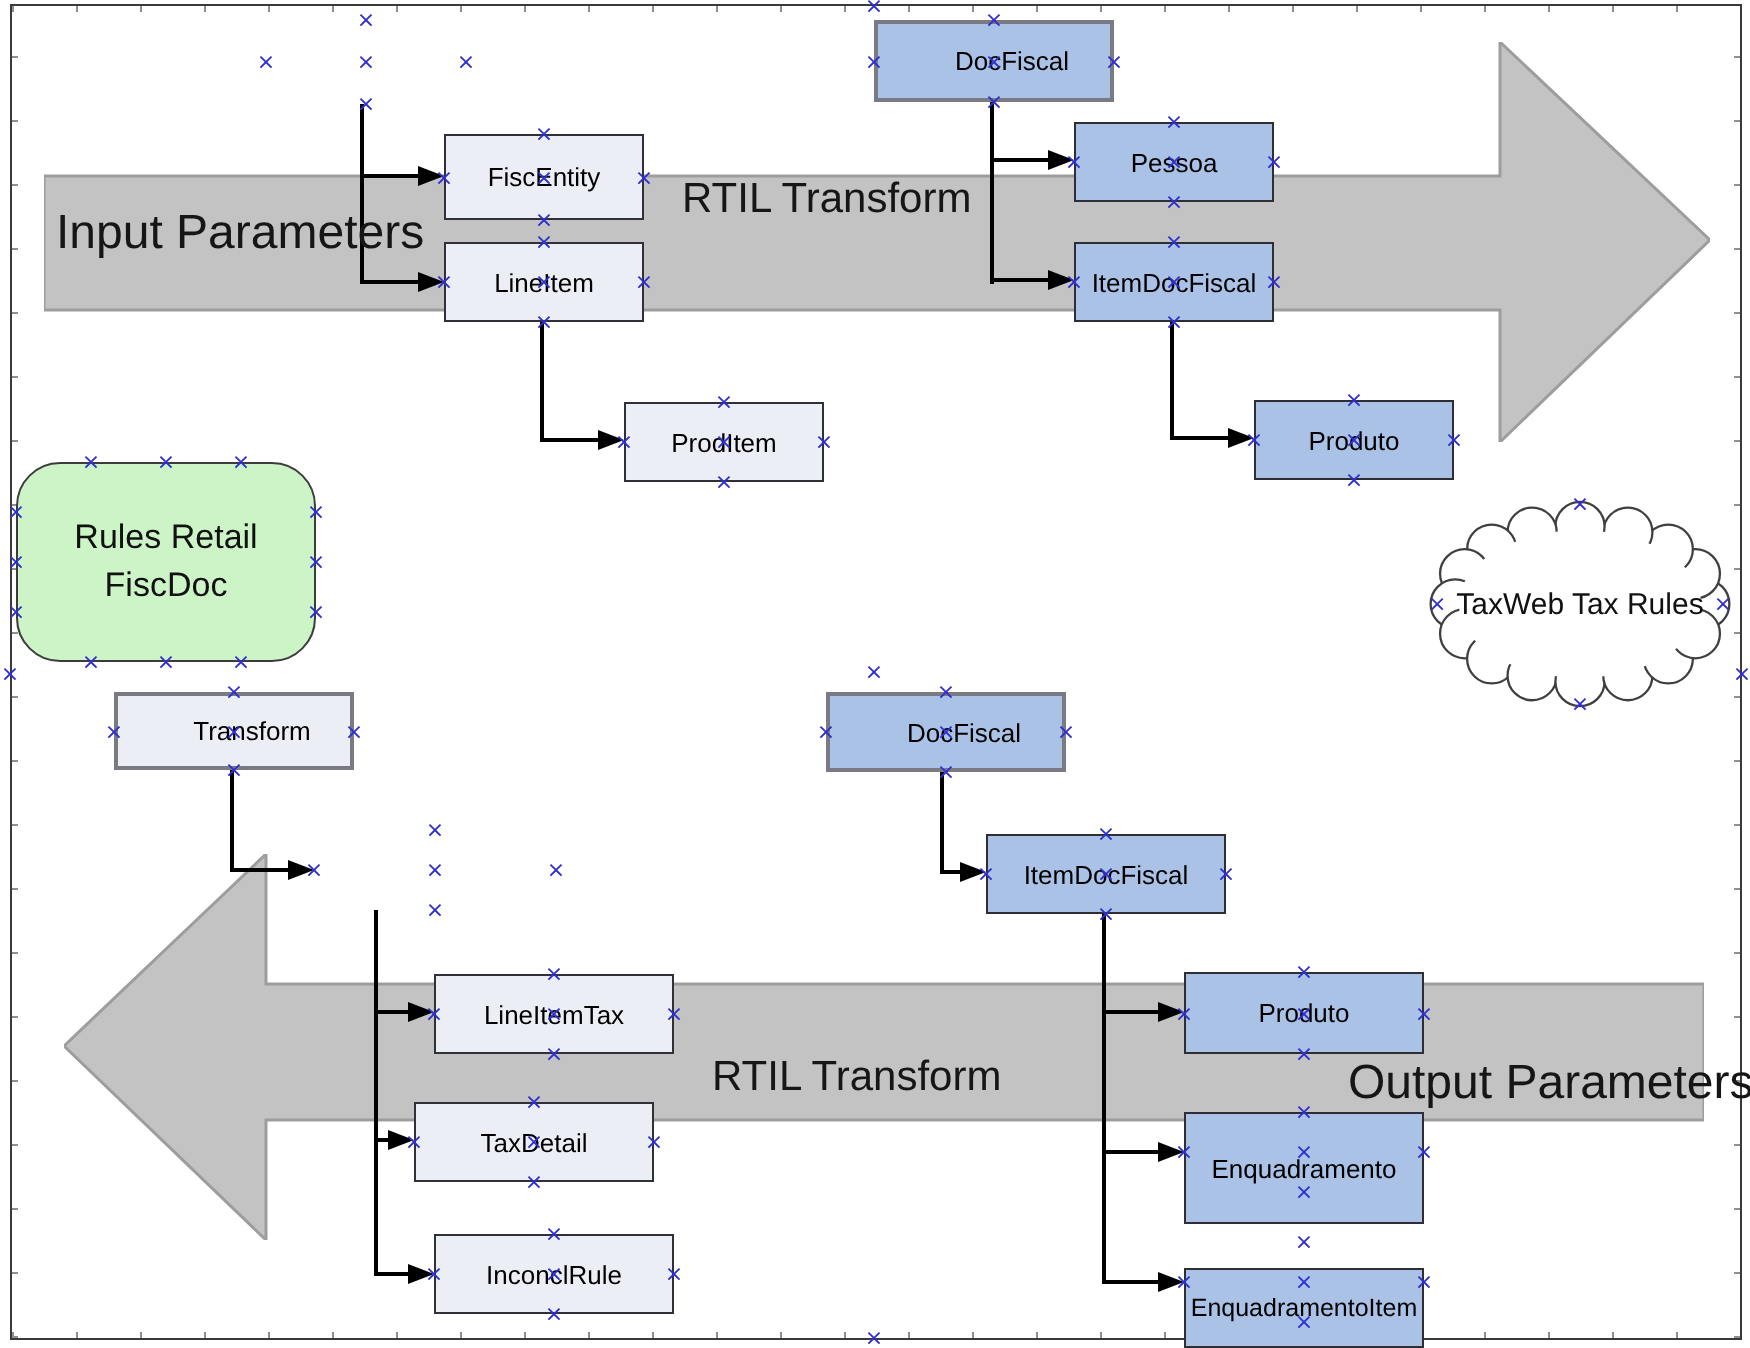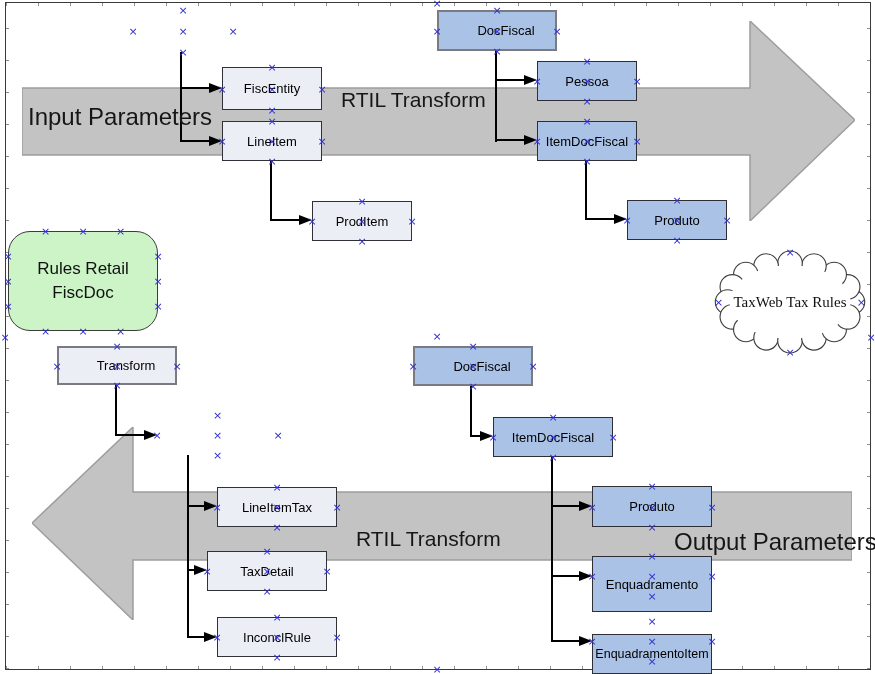--- a/index.html
+++ b/index.html
@@ -33,21 +33,21 @@
   .hline { position:absolute; height:2px; background:#000; z-index:2; }
   .ah    { position:absolute; width:0; height:0; z-index:2;
            border-top:5px solid transparent; border-bottom:5px solid transparent;
            border-left:13px solid #000; }
 
   .sysgreen { position:absolute; left:8px; top:231px; width:150px; height:100px;
               background:#ccf4c7; border:1.4px solid #3c3c3c; border-radius:22px;
               z-index:3; display:flex; flex-direction:column; align-items:center;
               justify-content:center; font-size:17px; line-height:1.42; color:#111;
               box-sizing:border-box; text-align:center; }
-  .cloudwrap { position:absolute; left:714px; top:250px; width:152px; height:104px; z-index:3;font-family:Liberation Serif, serif; }
+  .cloudwrap { position:absolute; left:714px; top:250px; width:152px; height:104px; z-index:3; }
   .cloudwrap svg { position:absolute; left:0; top:0; }
   .cloudtext { position:absolute; left:0; top:0; width:100%; height:100%;
                display:flex; align-items:center; justify-content:center;
                font-size:15px; color:#111; white-space:nowrap; }
 
   .hx { position:absolute; z-index:40; font-size:11px; line-height:1; color:#2f2fd0;
         transform:translate(-50%,-50%); font-family:"DejaVu Sans", sans-serif; }
 </style>
 </head>
 <body>

